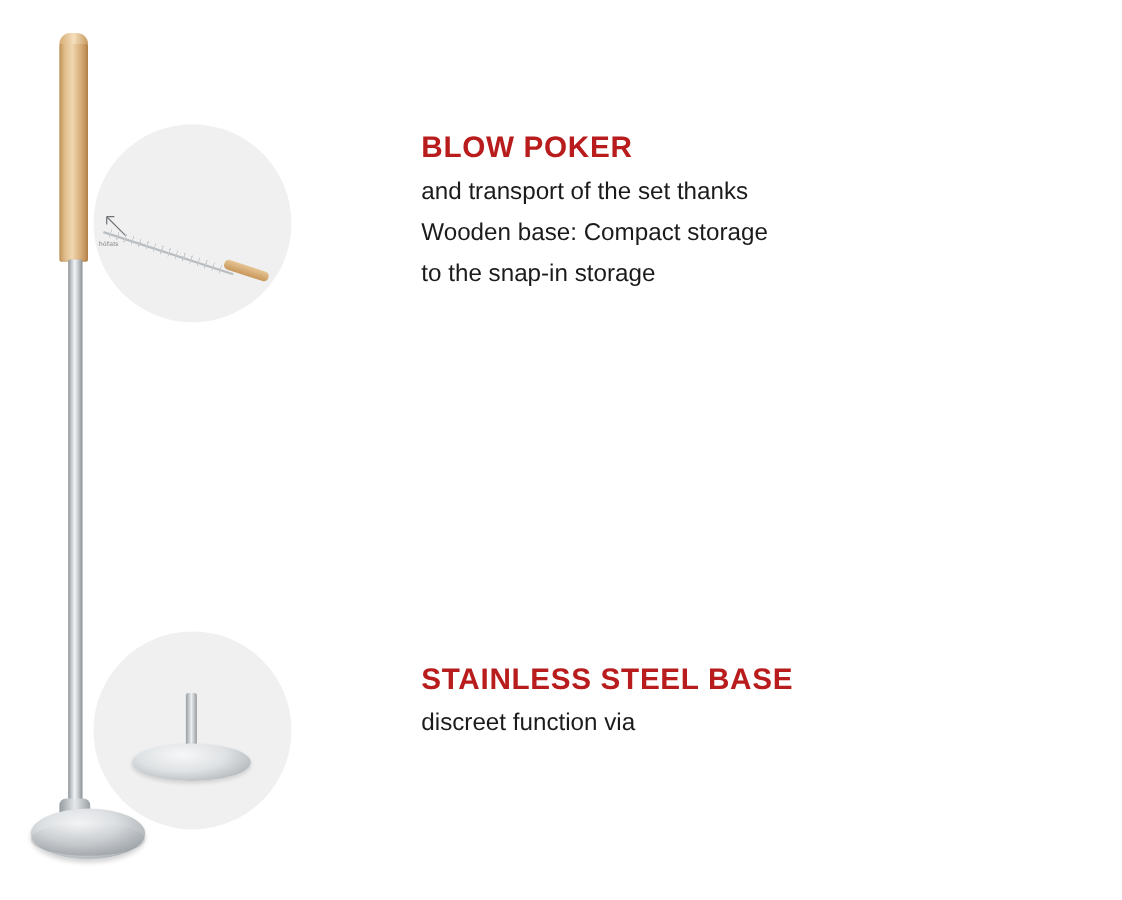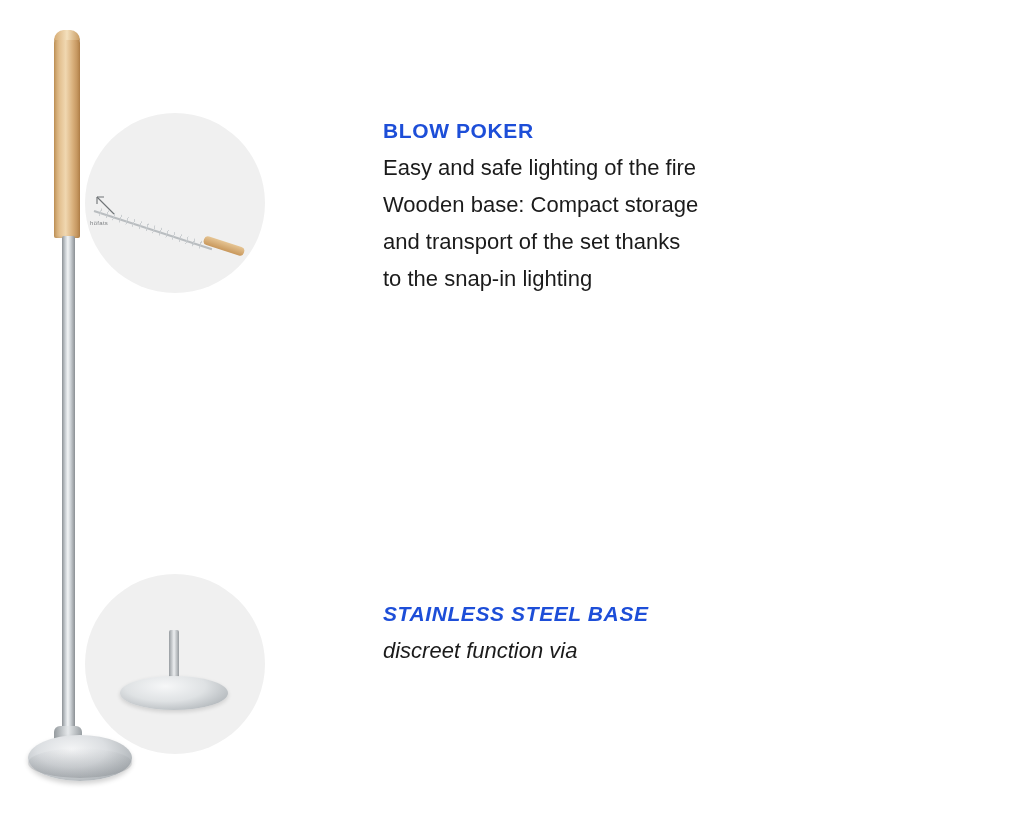--- a/index.html
+++ b/index.html
@@ -177,29 +177,29 @@
     border-radius: 2px;
   }
 
   
   .text-block {
     position: absolute;
     left: 383px;
     width: 560px;
   }
   .block-top { top: 120px; }
-  .block-bottom { top: 603px; font-style: italic; }
+  .block-bottom { top: 603px; }
 
   .block-title {
     font-weight: 700;
-    font-size: 21px;
+    font-size: 27px;
     letter-spacing: .6px;
     line-height: 1.05;
     margin: 0 0 8px 0;
-    color: #1d4ed8;
+    color: #b91c1c;
   }
   .block-body {
     font-size: 22px;
     line-height: 1.68;
     color: #1b1b1b;
     margin: 0;
   }
   .block-body .line { display: block; }
 </style>
 </head>
@@ -229,24 +229,23 @@
   <div class="poker-handle"></div>
   <div class="steel-tube"></div>
   <div class="base-collar"></div>
   <div class="base-plate"></div>
   <div class="base-plate-edge"></div>
 </div>
 
 <div class="text-block block-top">
   <h2 class="block-title">BLOW POKER</h2>
   <p class="block-body">
-    <span class="line">Easy and safe lighting of the fire</span>
+    <span class="line">and transport of the set thanks</span>
     <span class="line">Wooden base: Compact storage</span>
-    <span class="line">and transport of the set thanks</span>
-    <span class="line">to the snap-in lighting</span>
+    <span class="line">to the snap-in storage</span>
   </p>
 </div>
 
 <div class="text-block block-bottom">
   <h2 class="block-title">STAINLESS STEEL BASE</h2>
   <p class="block-body">
     <span class="line">discreet function via</span>
   </p>
 </div>
 

